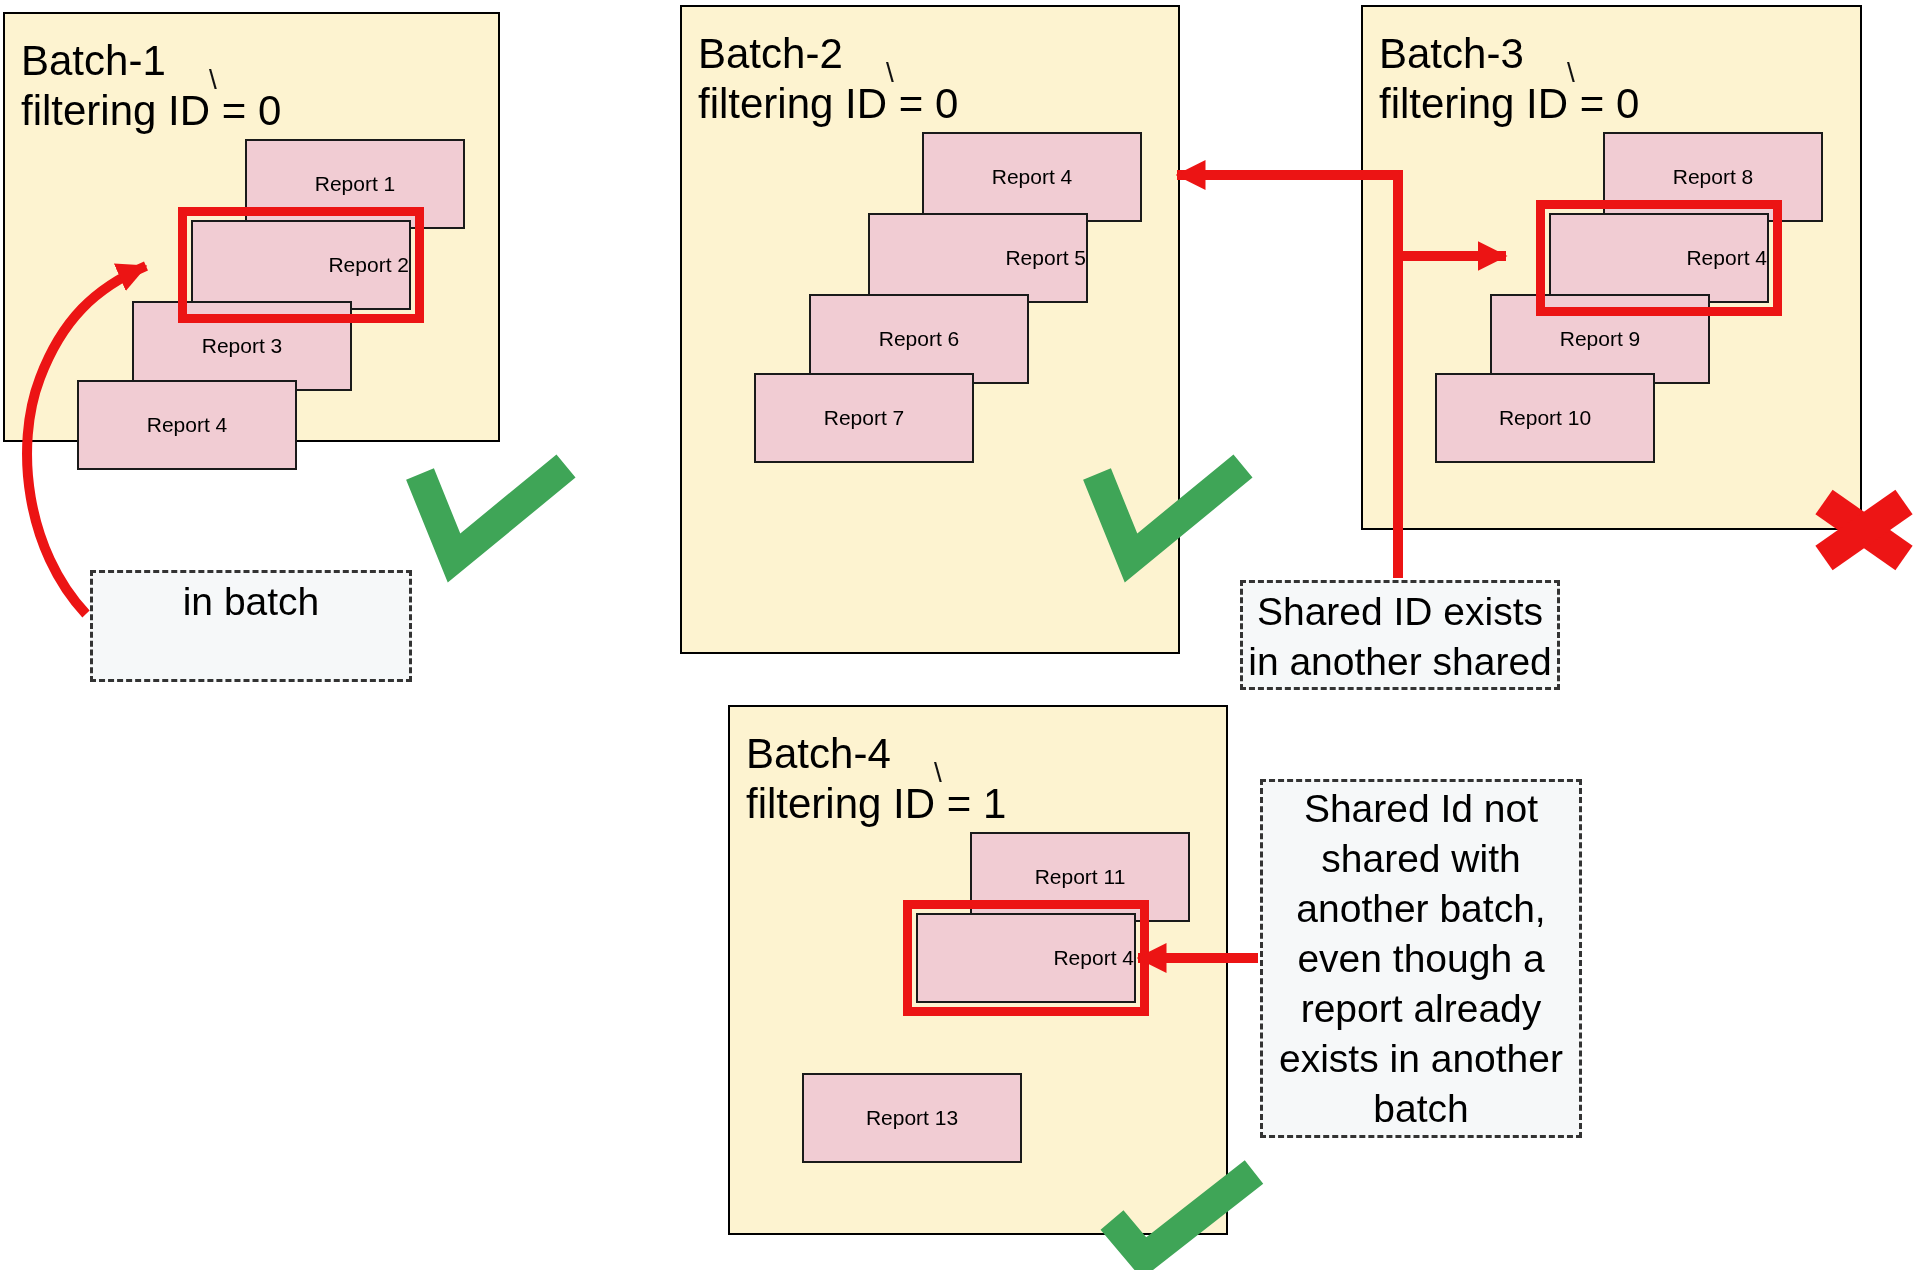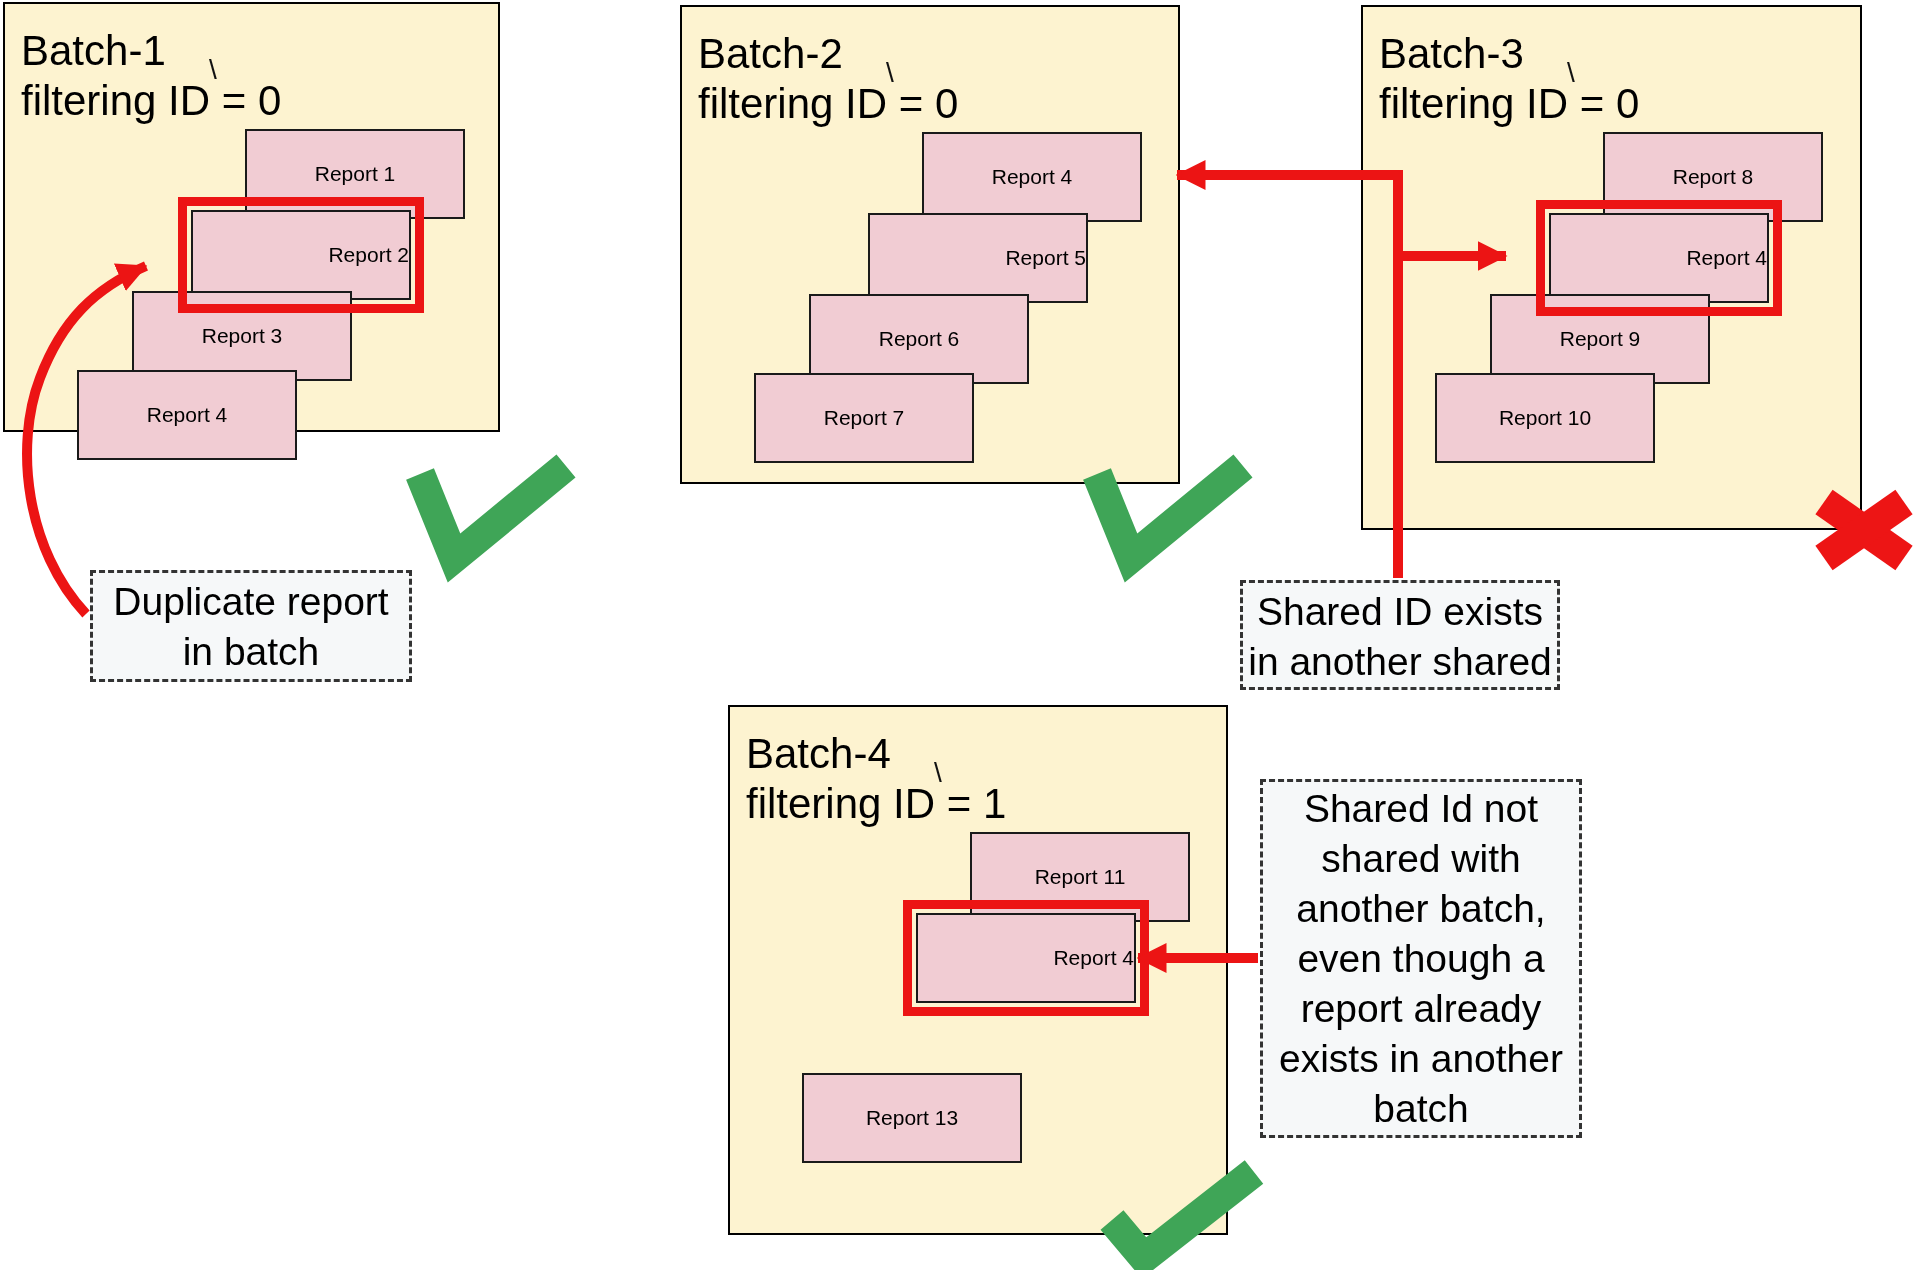--- a/index.html
+++ b/index.html
@@ -37,34 +37,34 @@
   .note-shared-not{left:1260px;top:779px;width:322px;height:359px;padding-top:2px;}
   .overlay{
     position:absolute;left:0;top:0;width:1921px;height:1270px;pointer-events:none;
   }
 </style>
 </head>
 <body>
 
 <div class="canvas">
 
-  <div class="batch" style="left:3px;top:2px;width:497px;height:430px;">
+  <div class="batch" style="left:3px;top:12px;width:497px;height:430px;">
     <div class="batch-title">
       <div>Batch-1</div>
       <div>filtering ID = 0</div>
     </div>
     <span class="tick">\</span>
     <div class="report p0">Report 1</div>
     <div class="report p1">Report 2</div>
     <div class="report p2">Report 3</div>
     <div class="report p3">Report 4</div>
     <div class="highlight"></div>
   </div>
 
-  <div class="batch" style="left:680px;top:5px;width:500px;height:479px;">
+  <div class="batch" style="left:680px;top:5px;width:500px;height:649px;">
     <div class="batch-title">
       <div>Batch-2</div>
       <div>filtering ID = 0</div>
     </div>
     <span class="tick">\</span>
     <div class="report p0">Report 4</div>
     <div class="report p1">Report 5</div>
     <div class="report p2">Report 6</div>
     <div class="report p3">Report 7</div>
   </div>
@@ -88,21 +88,20 @@
       <div>filtering ID = 1</div>
     </div>
     <span class="tick">\</span>
     <div class="report p0">Report 11</div>
     <div class="report p1">Report 4</div>
     <div class="report p3">Report 13</div>
     <div class="highlight"></div>
   </div>
 
   <div class="note note-duplicate">
-    <div>Duplicate report</div>
     <div>in batch</div>
   </div>
 
   <div class="note note-shared-exists">
     <div>Shared ID exists</div>
     <div>in another shared</div>
   </div>
 
   <div class="note note-shared-not">
     <div>Shared Id not</div>

